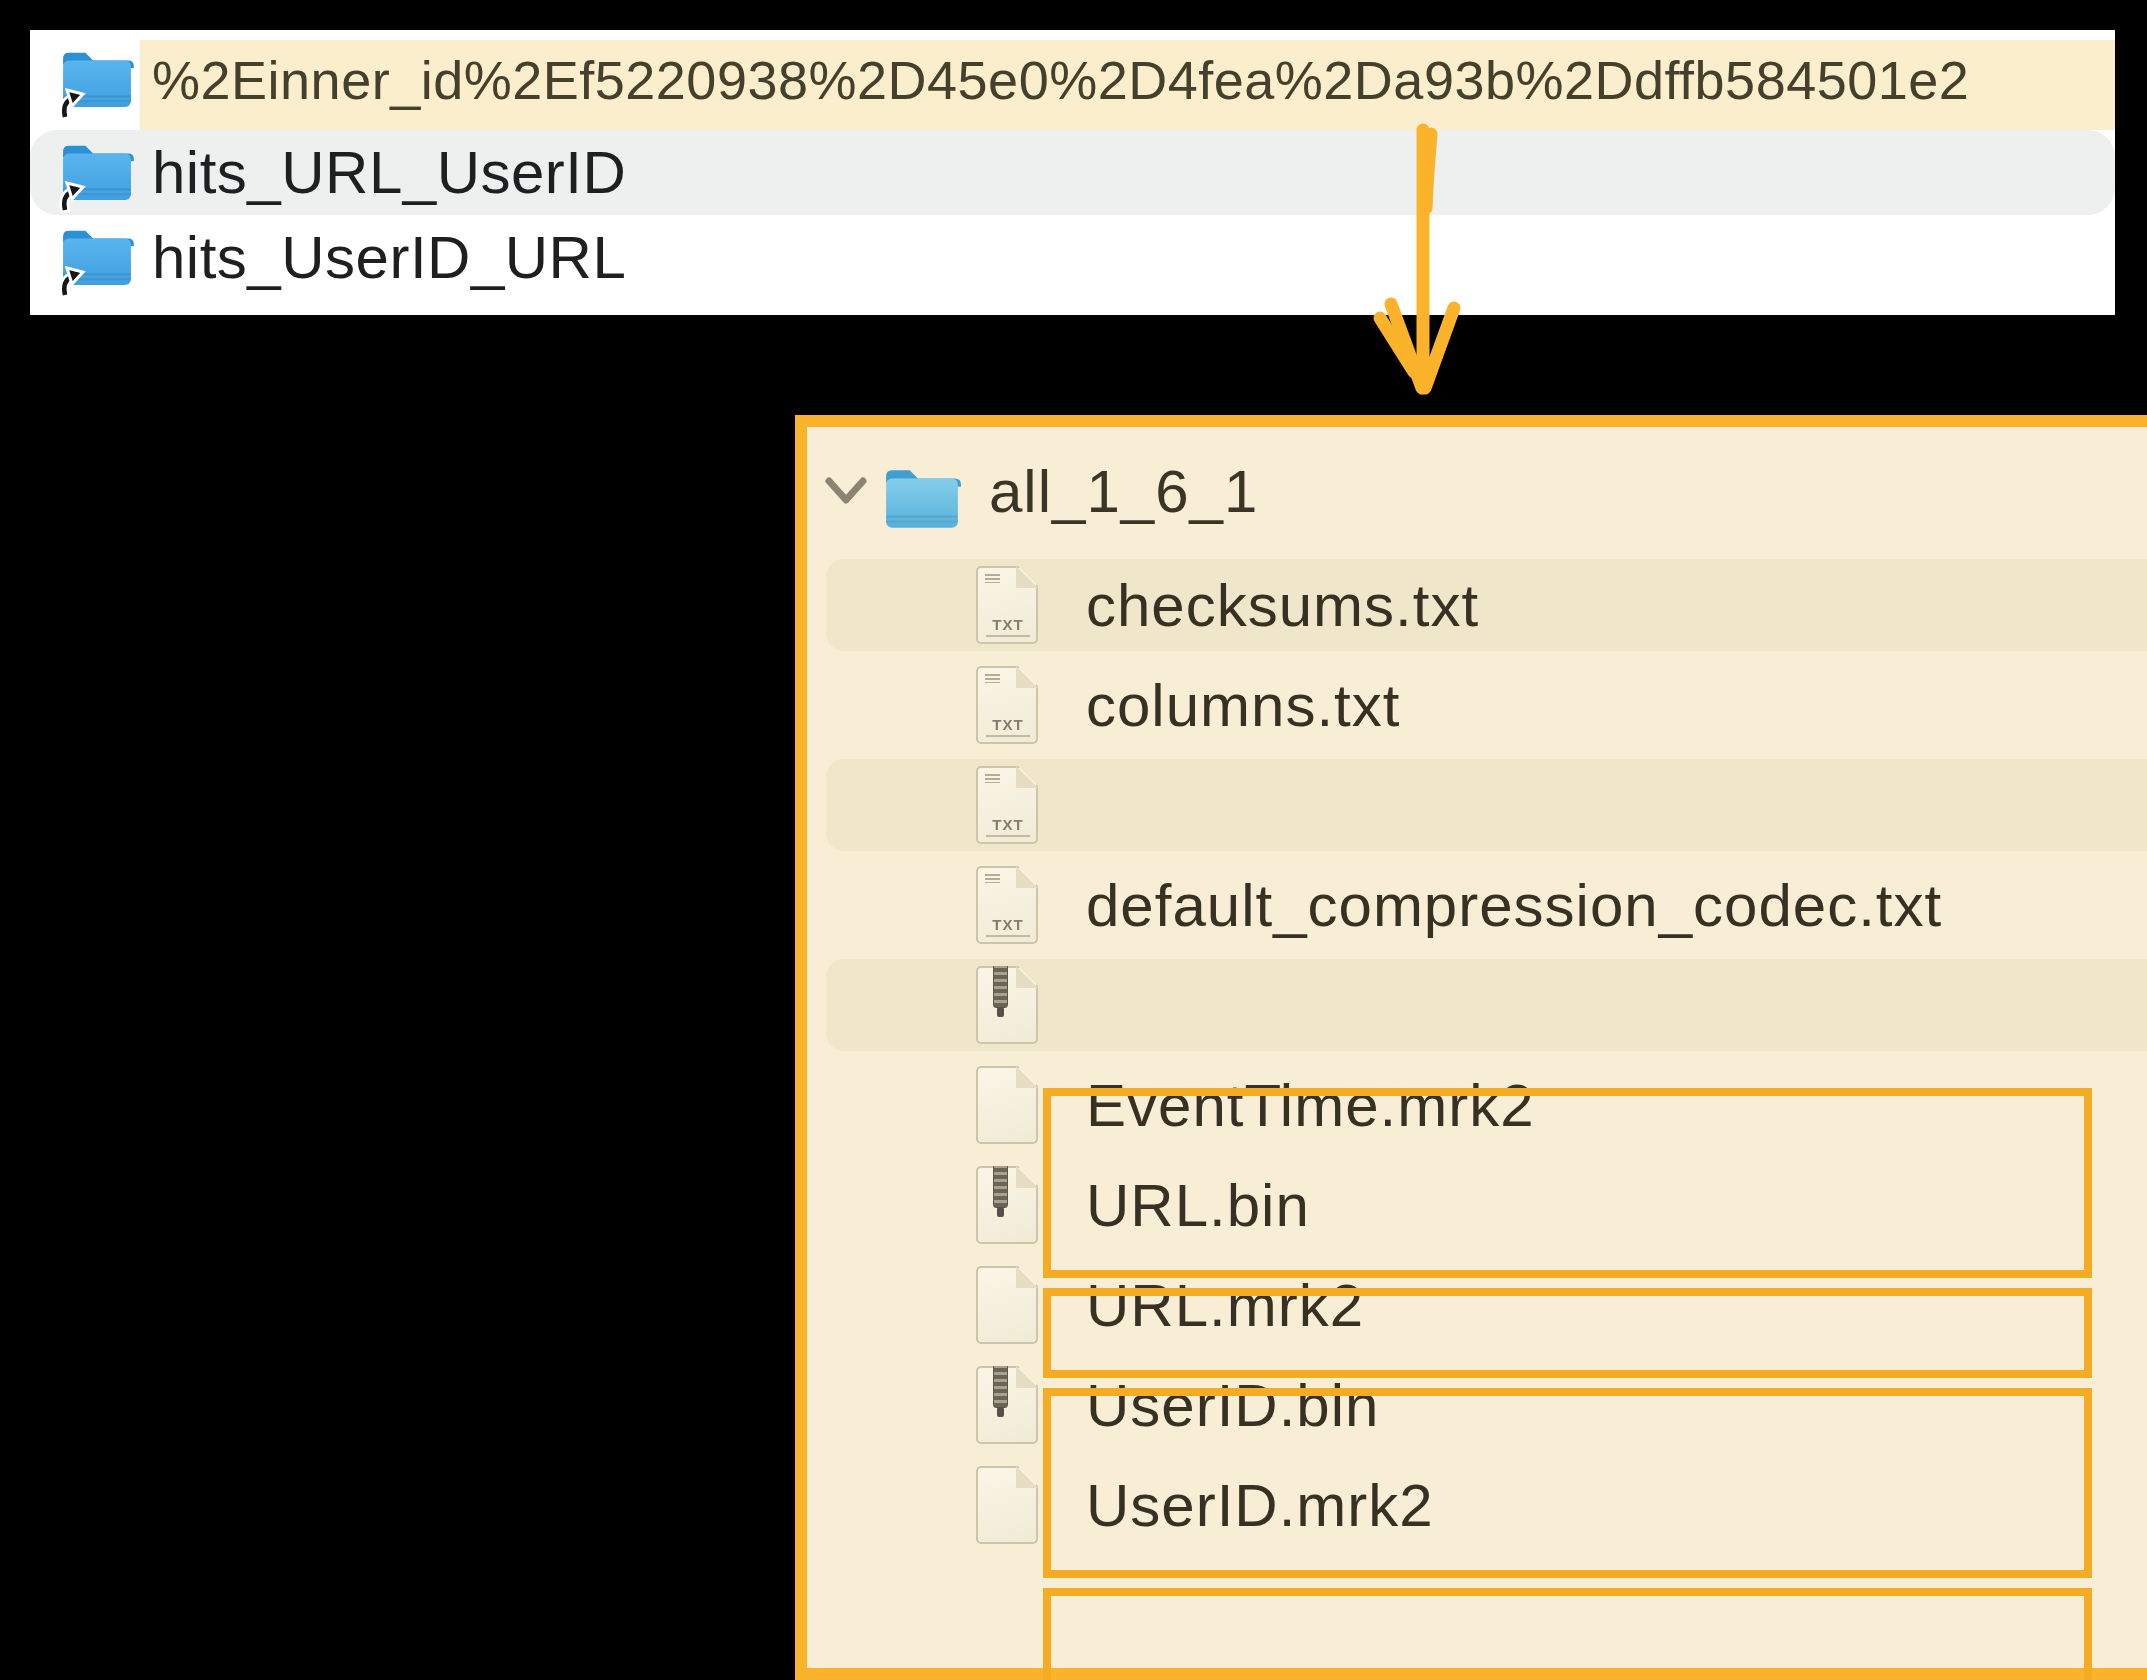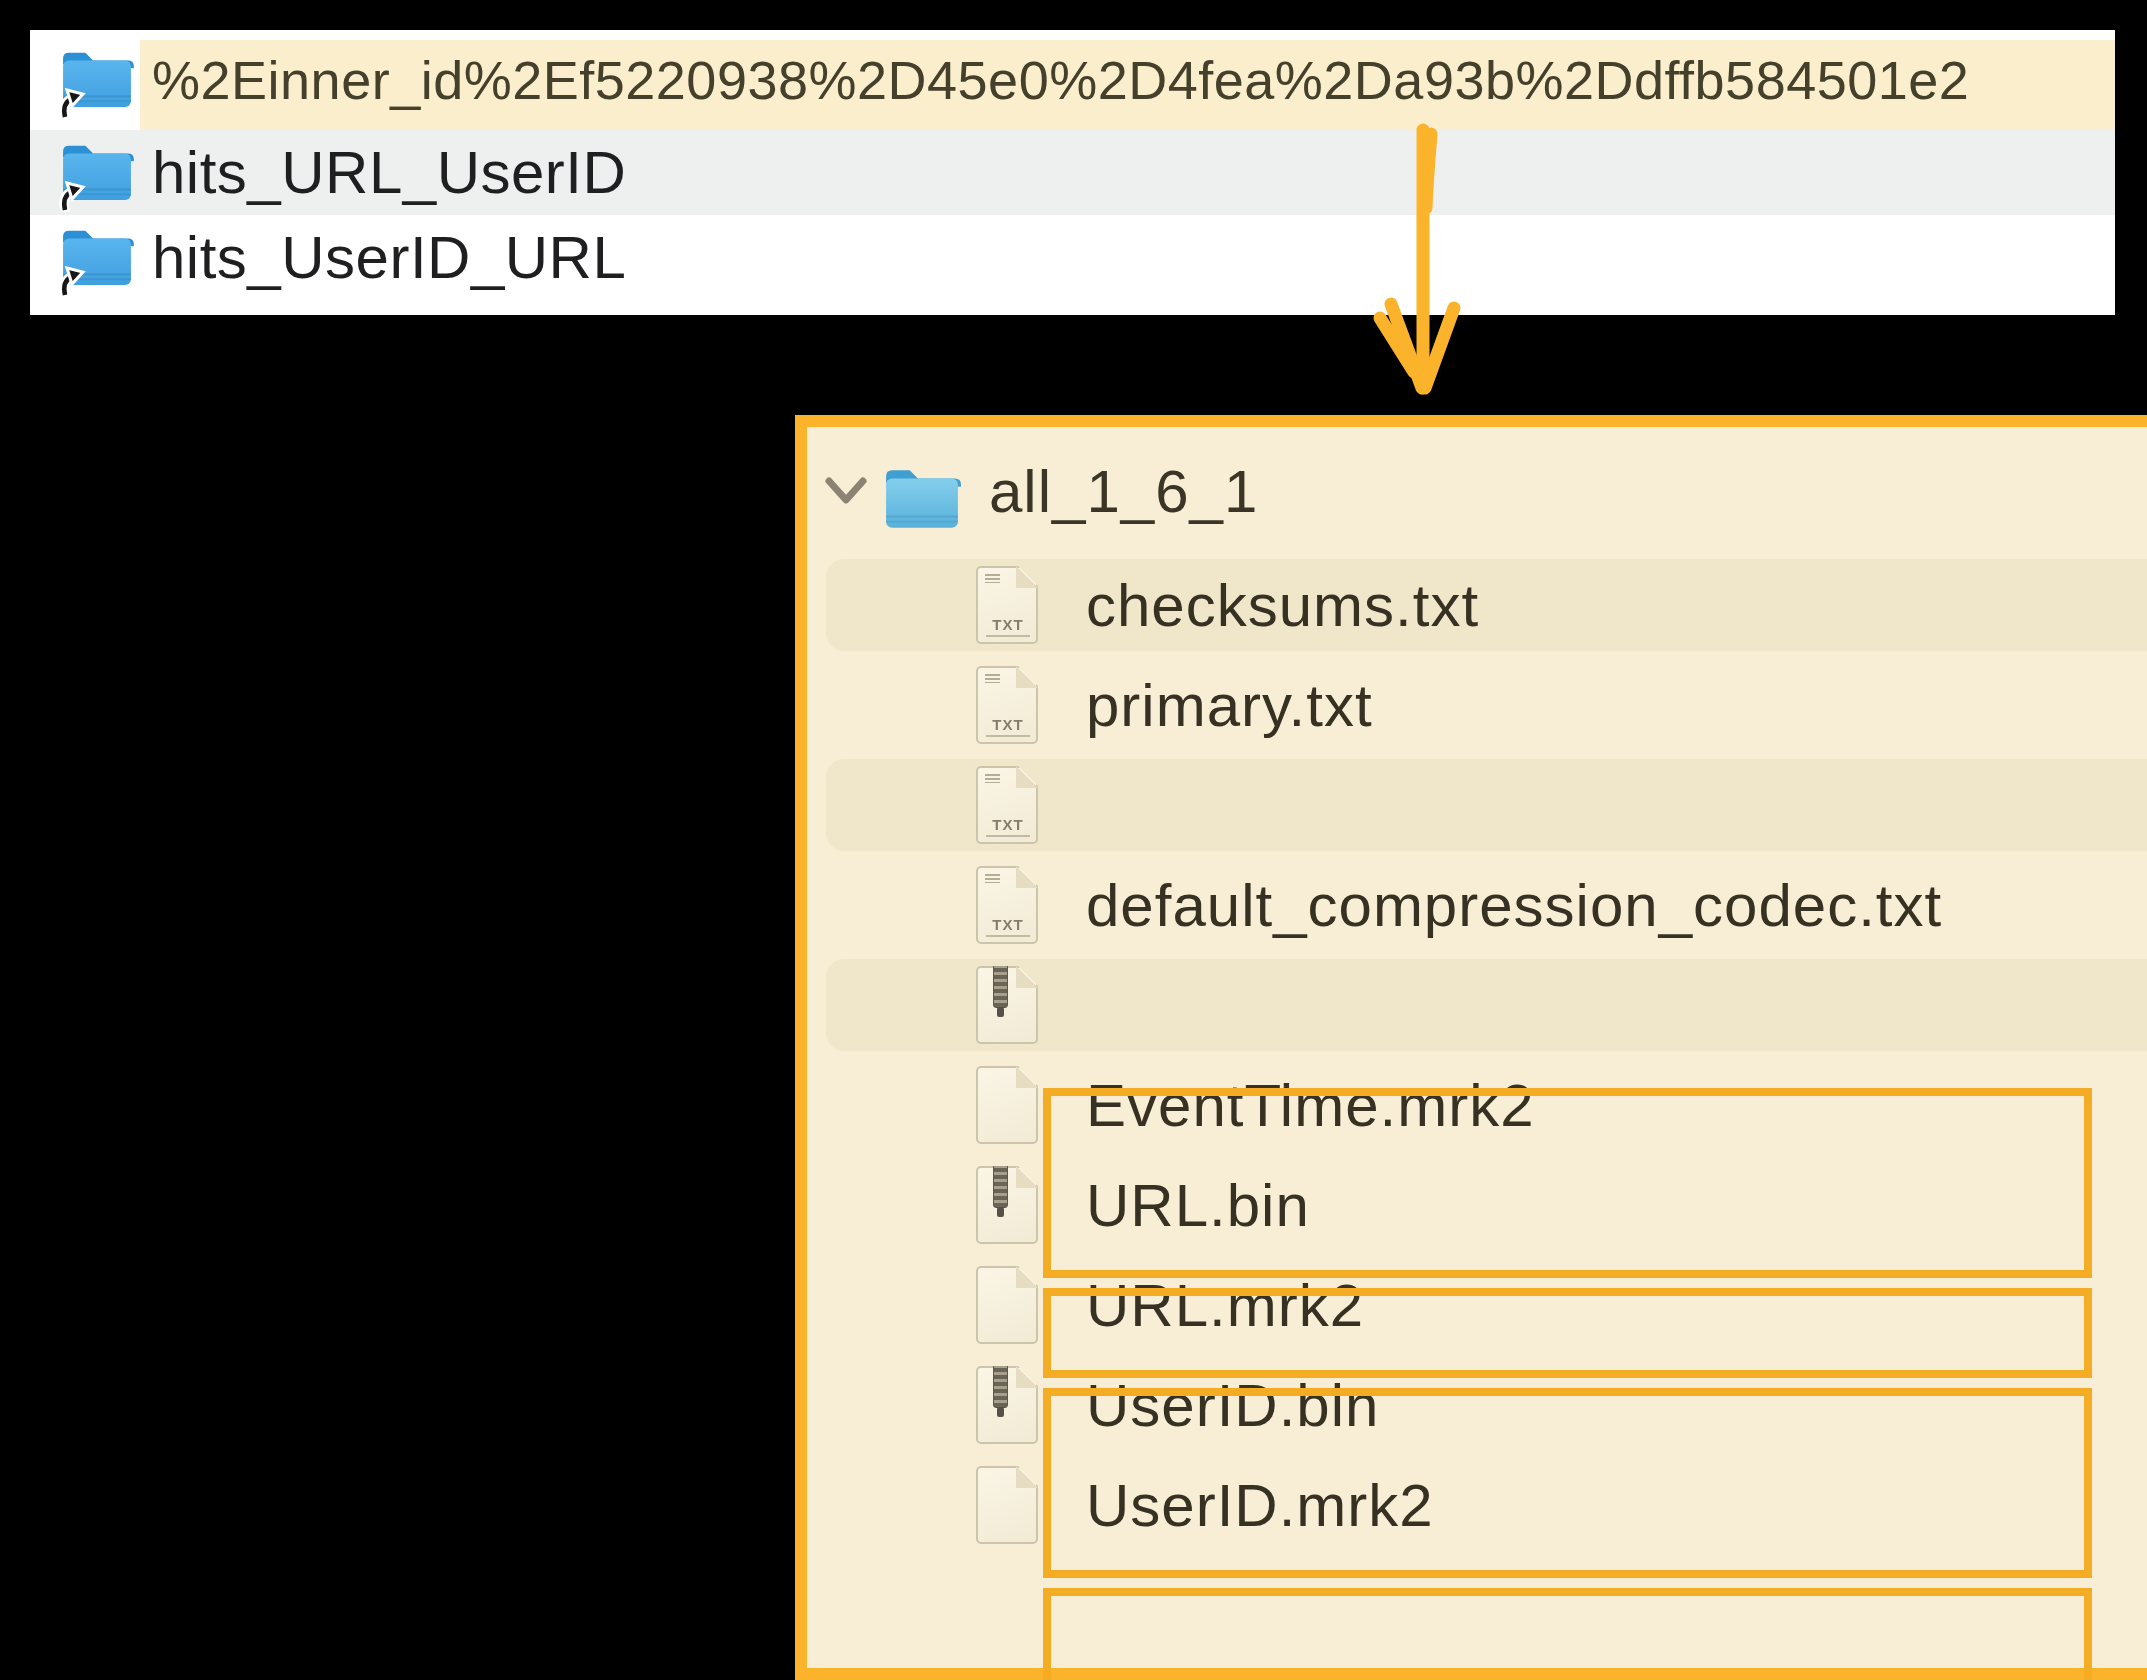--- a/index.html
+++ b/index.html
@@ -2,21 +2,21 @@
 <html><head>
 <meta charset="utf-8">
 <style>
   * { margin:0; padding:0; box-sizing:border-box; }
   html,body { background:#000; }
   body { font-family:"Liberation Sans","DejaVu Sans",sans-serif; }
   .screen { position:relative; width:2147px; height:1680px; background:#000; overflow:hidden; }
 
   
   .finder-panel { position:absolute; left:30px; top:30px; width:2085px; height:285px; background:#ffffff; }
-  .f-row { position:absolute; left:0; width:100%; }
+  .f-row { position:absolute; left:0; width:100%;border-radius:27px; }
   .f-row1 { top:0; height:100px; }
   .f-row2 { top:100px; height:85px; background:#EEF0F0; }
   .f-row3 { top:185px; height:85px; background:#ffffff; }
   .f-highlight { position:absolute; left:110px; top:10px; right:0; height:90px; background:#FAEECD; }
   .f-label { position:absolute; left:122px; top:0; height:100%; display:flex; align-items:center;
              font-size:60px; color:#1f1f21; letter-spacing:0.5px; white-space:nowrap; }
   .f-row1 .f-label { font-size:54px; color:#45402b; z-index:2; }
   .alias-folder { position:absolute; left:30px; top:50%; transform:translateY(-50%); width:74px; height:70px; z-index:3; }
   .alias-folder svg.fold { position:absolute; left:0; top:0; width:74px; height:64px; }
   .alias-folder svg.badge { position:absolute; left:-4px; bottom:-4px; width:32px; height:32px; }
@@ -182,21 +182,21 @@
             </div>
           <span class="t-label">checksums.txt</span>
         </div>
 
         <div class="t-row">
           <div class="page txt">
               <span class="flap"></span>
               <span class="lines"></span>
               <span class="icon-label">TXT</span>
             </div>
-          <span class="t-label">primary.txt</span>
+          <span class="t-label">columns.txt</span>
         </div>
 
         <div class="t-row">
             <div class="band"></div>
           <div class="page txt">
               <span class="flap"></span>
               <span class="lines"></span>
               <span class="icon-label">TXT</span>
             </div>
         </div>

